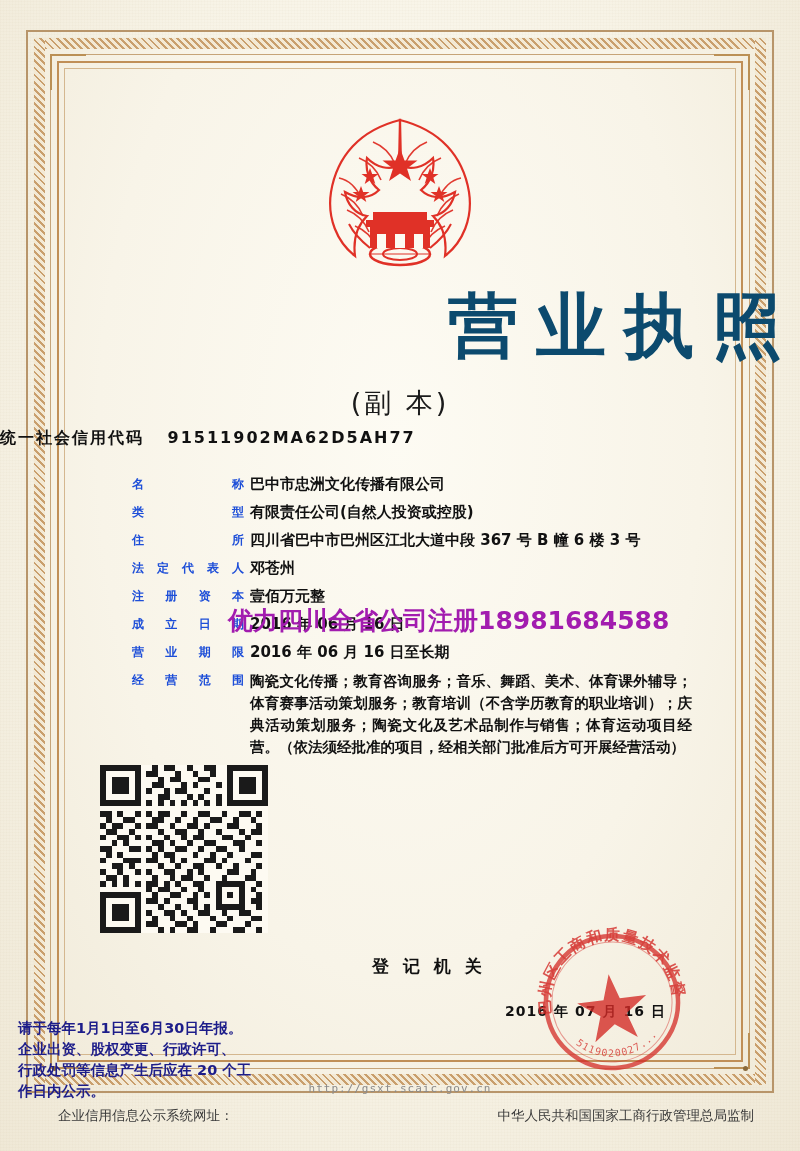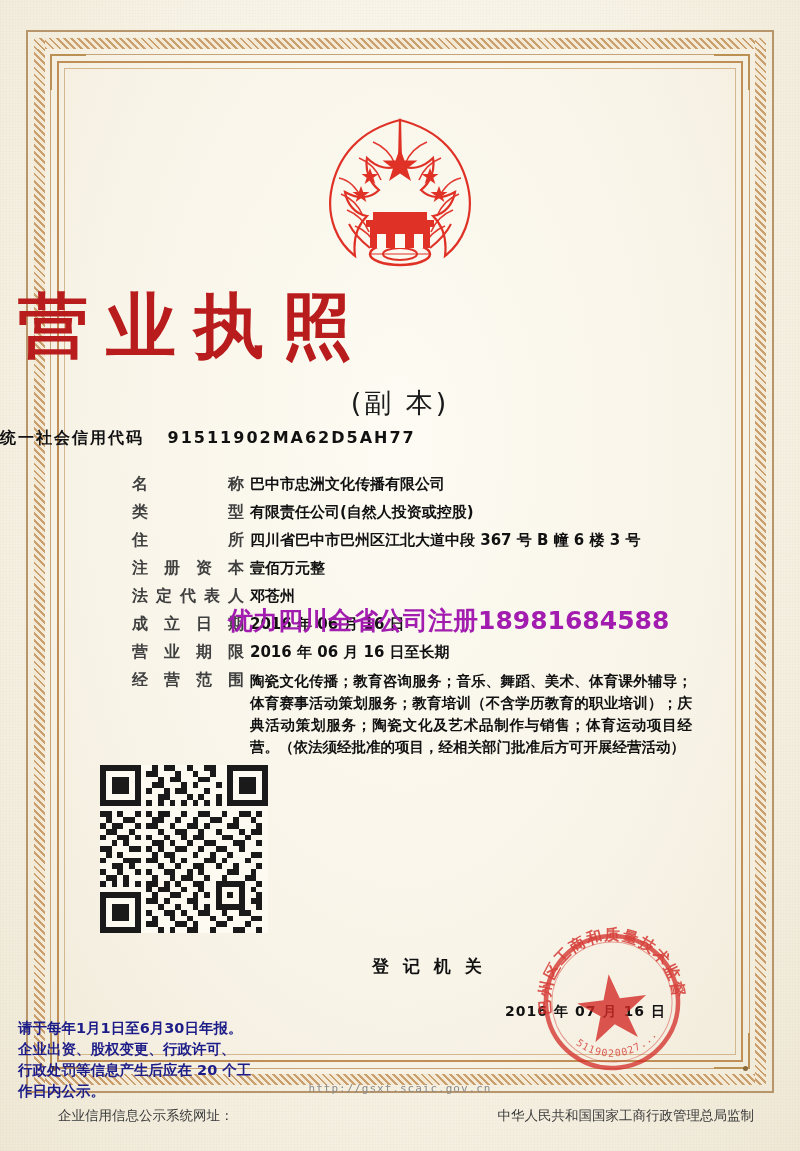--- a/index.html
+++ b/index.html
@@ -89,27 +89,27 @@
     transform: translateX(-50%);
     top: 108px;
     width: 170px;
     height: 170px;
   }
   
   .title-main {
     position: absolute;
     top: 280px;
     left: 0; right: 0;
-    text-align: left;
+    text-align: right;
     font-family: "DejaVu Sans", sans-serif;
     font-weight: bold;
     font-size: 70px;
     letter-spacing: 18px;
     text-indent: 18px;
-    color: #b91c1c;
+    color: #0c4a6e;
   }
   .title-sub {
     position: absolute;
     top: 385px;
     left: 0; right: 0;
     text-align: center;
     font-family: "DejaVu Sans", sans-serif;
     font-size: 27px;
     letter-spacing: 3px;
     color: #1a1a1a;
@@ -134,23 +134,23 @@
   }
   .row {
     display: flex;
     align-items: flex-start;
     margin-bottom: 8px;
   }
   .row-label {
     width: 118px;
     flex: 0 0 118px;
     font-family: "DejaVu Sans", sans-serif;
-    font-size: 16px;
-    font-weight: bold;
-    color: #404040;
+    font-size: 12px;
+    font-weight: bold;
+    color: #1d4ed8;
     letter-spacing: 0px;
     text-align: justify;
     text-align-last: justify;
     padding-right: 6px;
     box-sizing: border-box;
     line-height: 20px;
   }
   .row-value {
     flex: 1;
     font-family: "DejaVu Sans", sans-serif;
@@ -364,27 +364,27 @@
       <div class="row-value">巴中市忠洲文化传播有限公司</div>
     </div>
     <div class="row">
       <div class="row-label">类型</div>
       <div class="row-value">有限责任公司(自然人投资或控股)</div>
     </div>
     <div class="row">
       <div class="row-label">住所</div>
       <div class="row-value">四川省巴中市巴州区江北大道中段 367 号 B 幢 6 楼 3 号</div>
     </div>
+    <div class="row">
+      <div class="row-label">法定代表人</div>
+      <div class="row-value">邓苍州</div>
+    </div>
     <div class="row capital">
       <div class="row-label">注册资本</div>
       <div class="row-value">壹佰万元整</div>
-    </div>
-    <div class="row">
-      <div class="row-label">法定代表人</div>
-      <div class="row-value">邓苍州</div>
     </div>
     <div class="row found">
       <div class="row-label">成立日期</div>
       <div class="row-value">2016 年 06 月 16 日</div>
     </div>
     <div class="row term">
       <div class="row-label">营业期限</div>
       <div class="row-value">2016 年 06 月 16 日至长期</div>
     </div>
     <div class="row scope">

